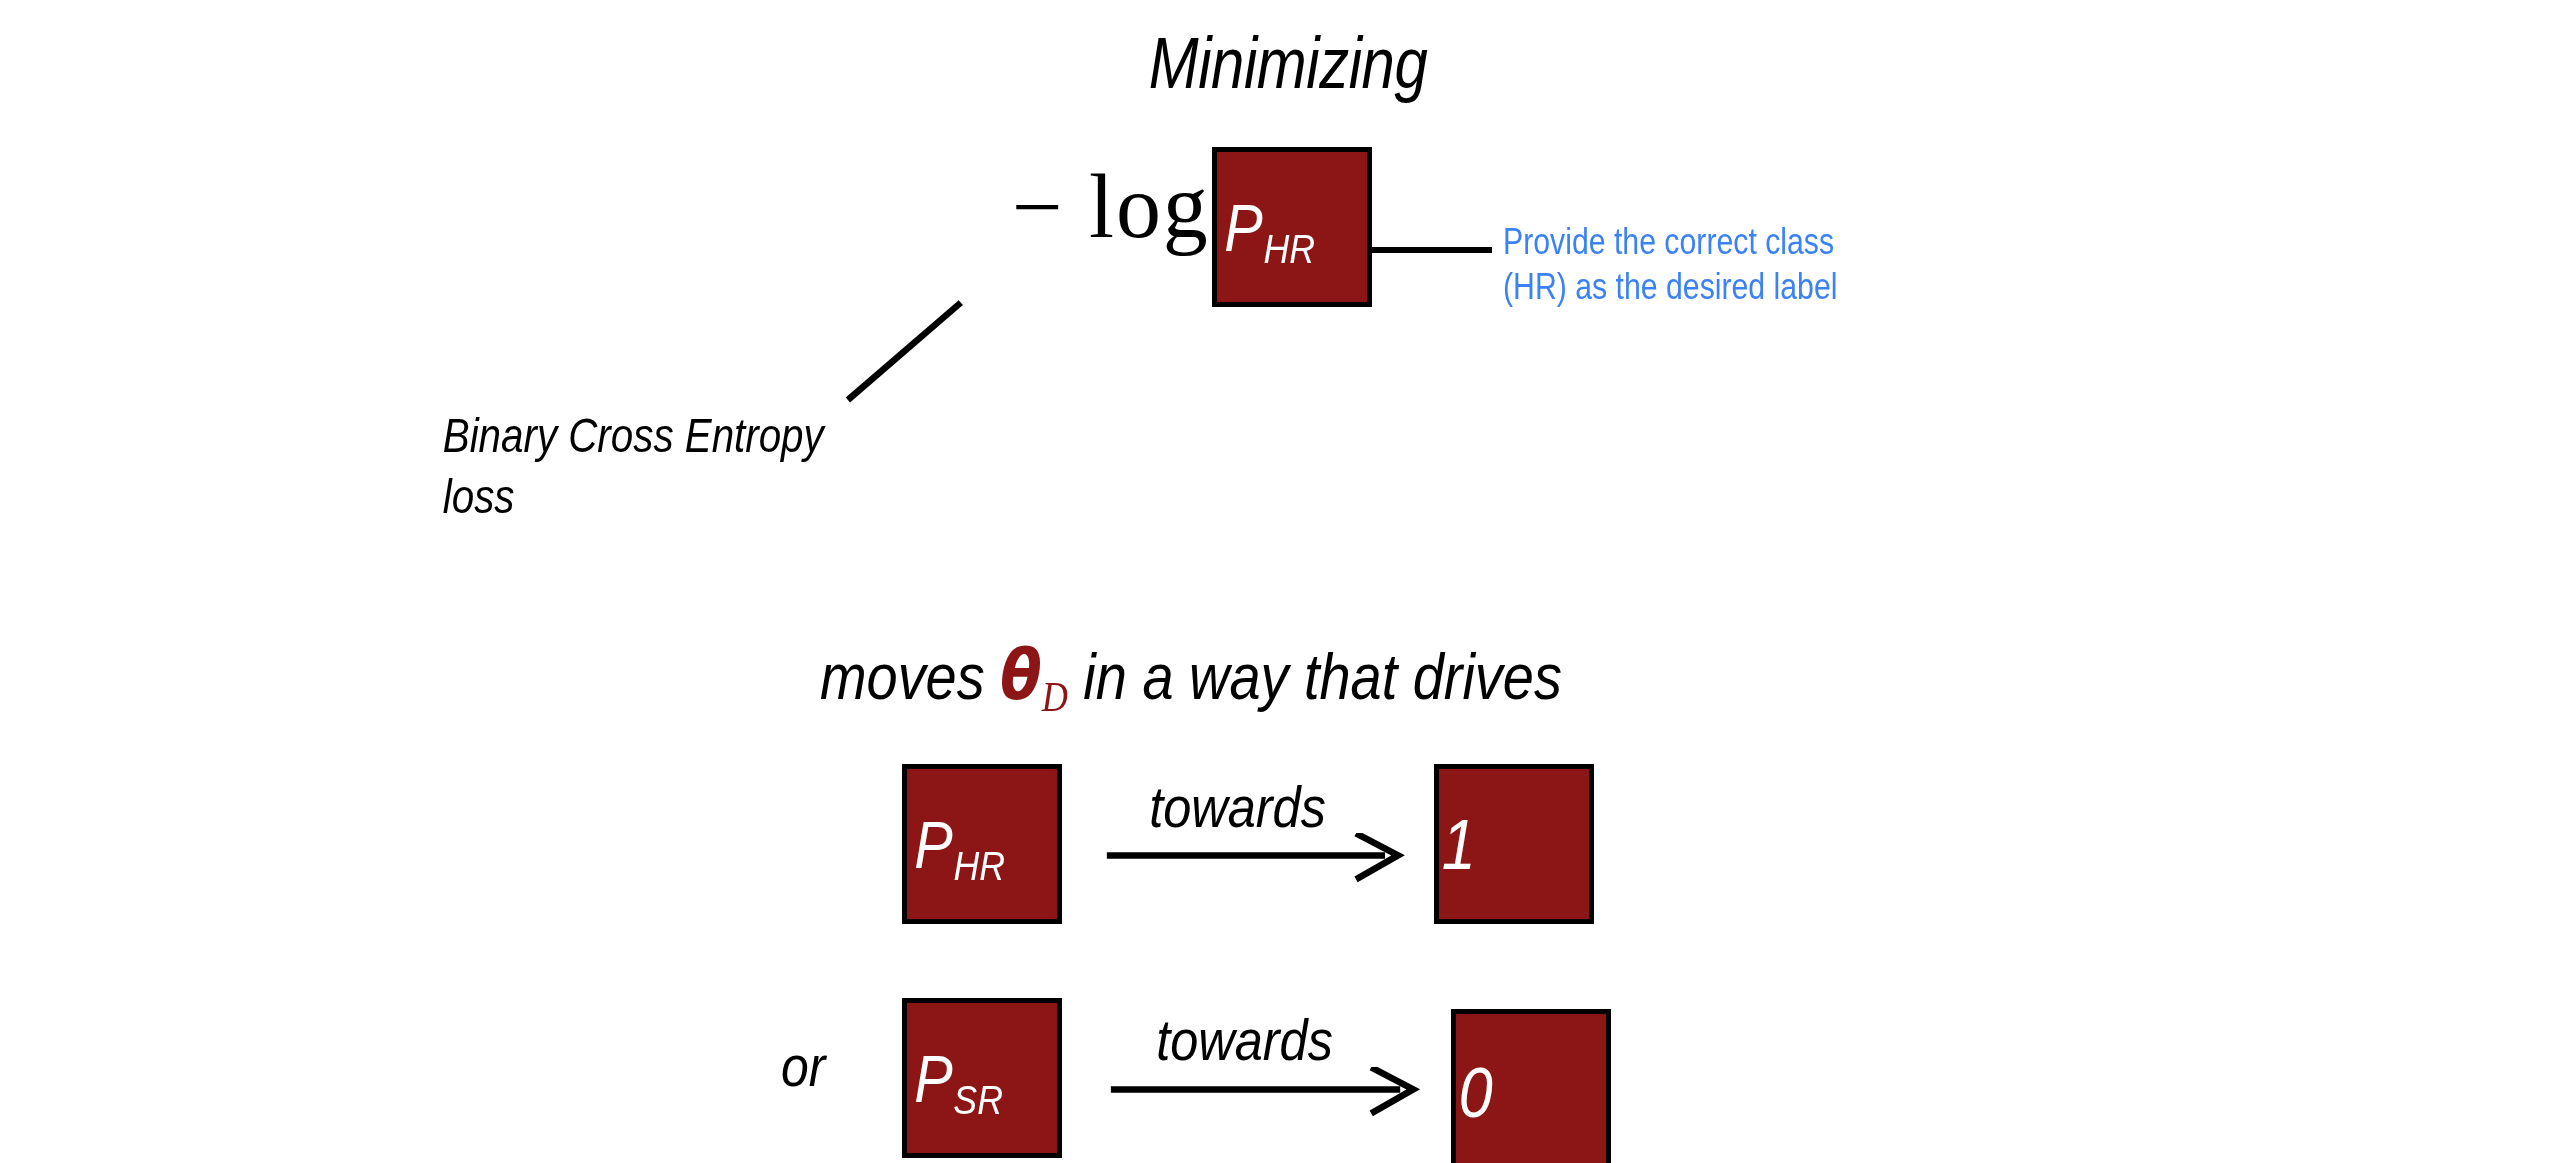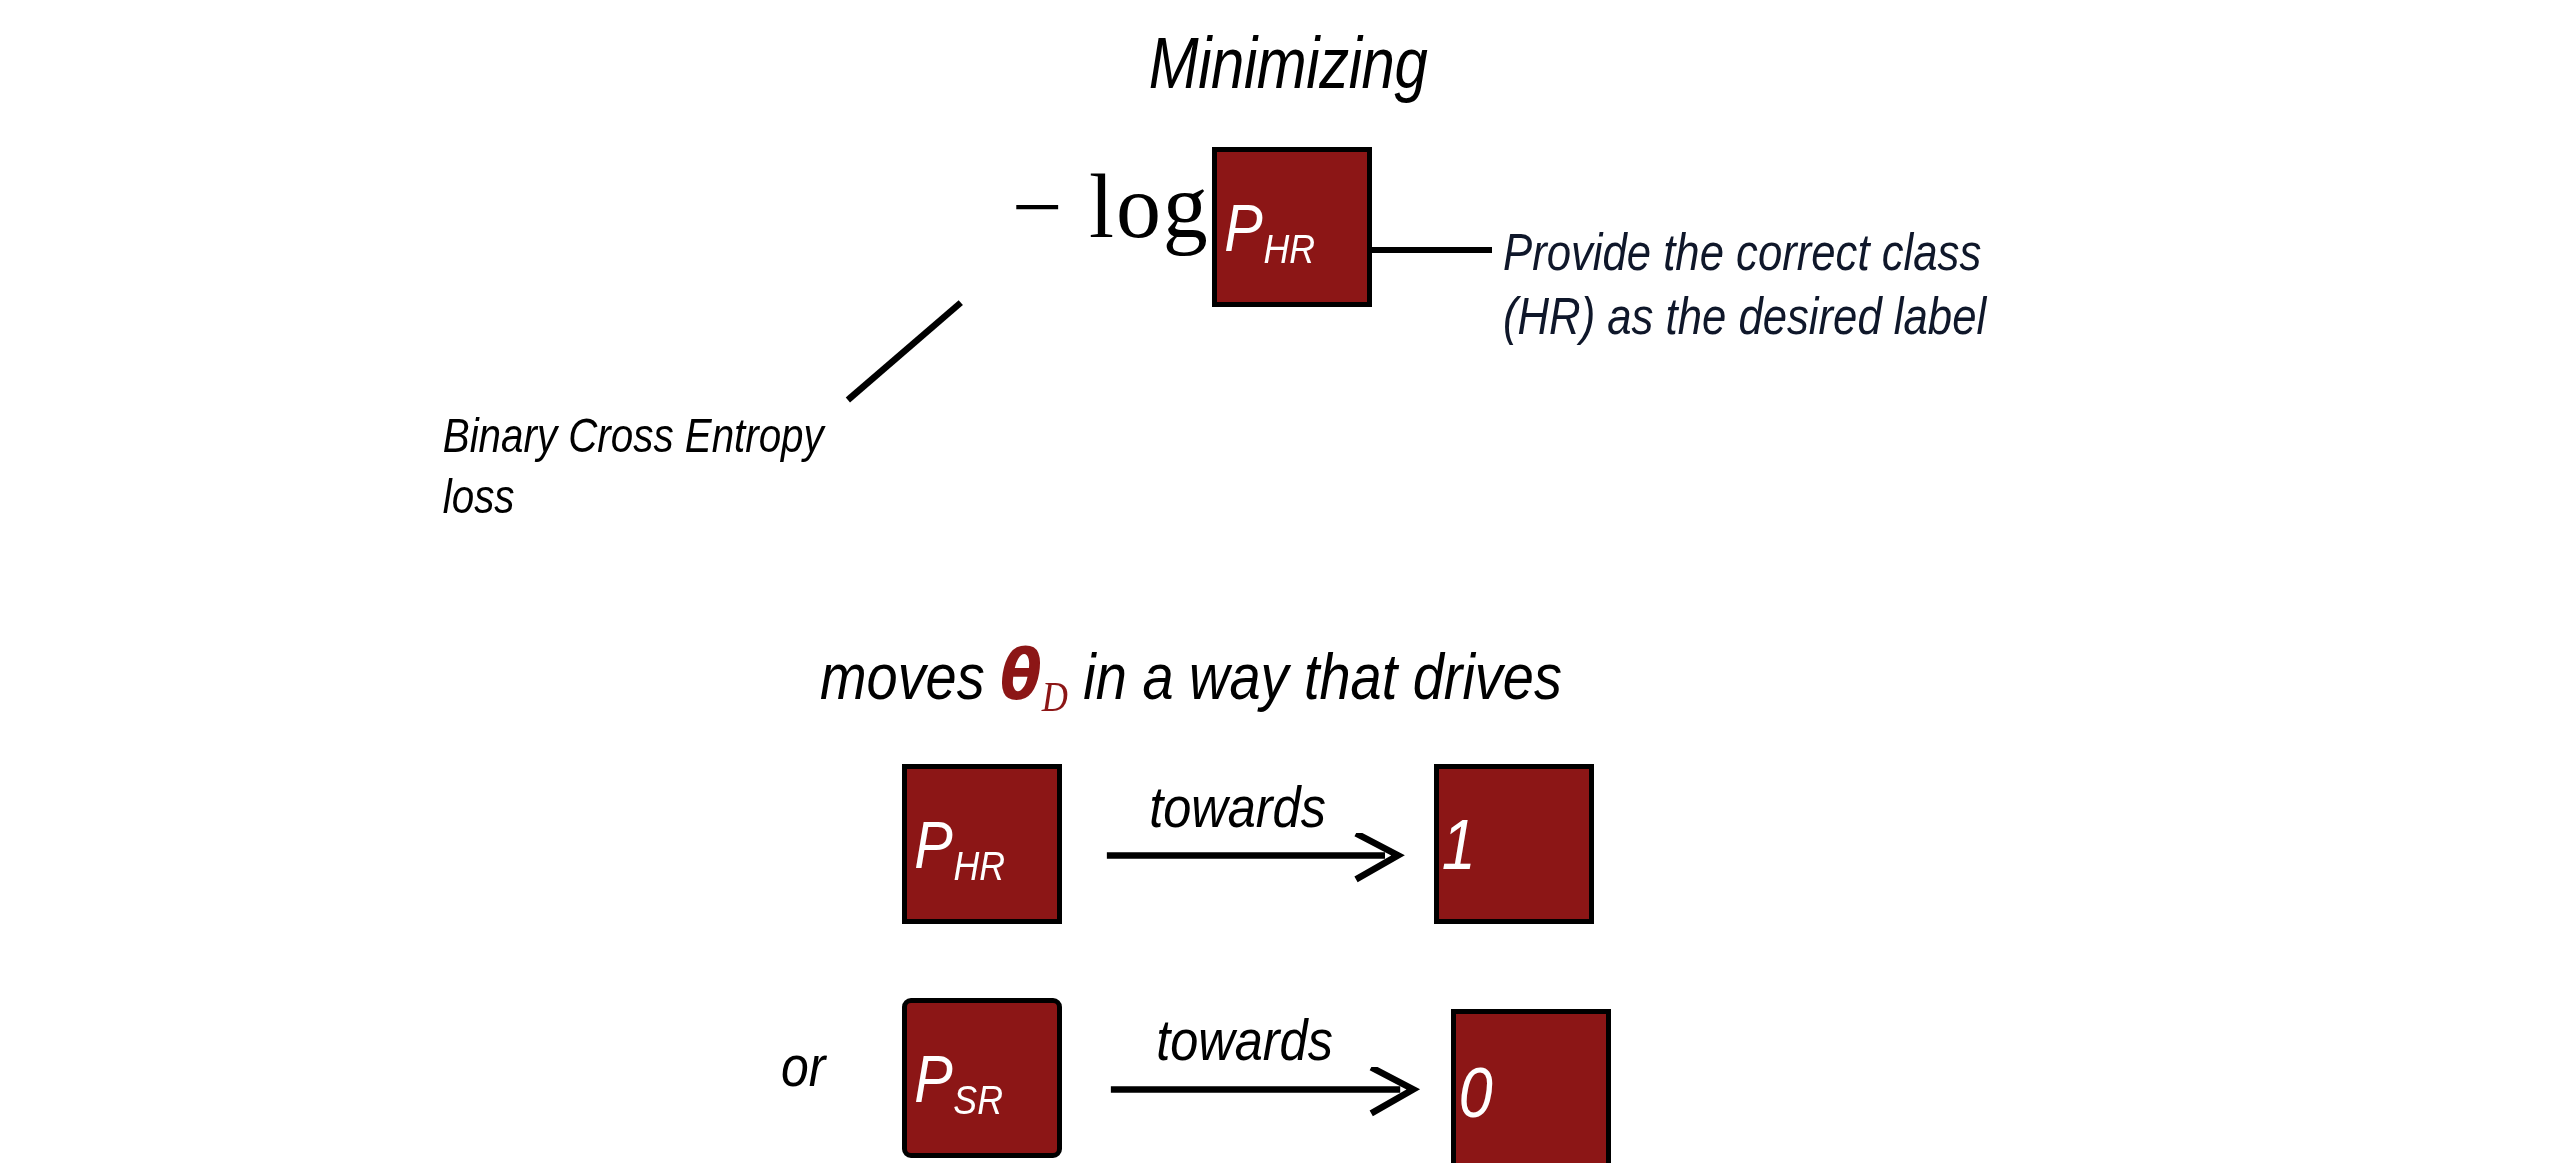--- a/index.html
+++ b/index.html
@@ -108,24 +108,23 @@
     height: 5.6px;
     background: #000000;
   }
 
   
   #right-note {
     left: 1503px;
     top: 207px;
     width: 634px;
     font-family: "Liberation Sans", sans-serif;
-    font-style: italic;
-    font-size: 52px;
+    font-size: 36px;
     line-height: 1.24;
-    color: #0f172a;
+    color: #3b82f6;
   }
   #right-note .ln {
     display: block;
     transform: scaleX(0.84);
     transform-origin: left center;
     white-space: nowrap;
   }
 
   
   #diag-line {
@@ -180,21 +179,21 @@
     position: relative;
     top: 0.28em;
     font-family: "Liberation Serif", serif;
     font-weight: 400;
   }
 
   
   #box-phr-row { left: 902px; top: 751px; width: 160px; height: 160px; }
   #box-one     { left: 1434px; top: 751px; width: 160px; height: 160px; }
 
-  #box-psr-row { left: 902px; top: 985px; width: 160px; height: 160px; border-radius: 9px; }
+  #box-psr-row { left: 902px; top: 985px; width: 160px; height: 160px; }
   #box-zero    { left: 1451px; top: 996px; width: 160px; height: 166px; }
 
   
   #or-label {
     left: 781px;
     top: 1024px;
     font-family: "Liberation Sans", sans-serif;
     font-style: italic;
     font-size: 58px;
     line-height: 1;

